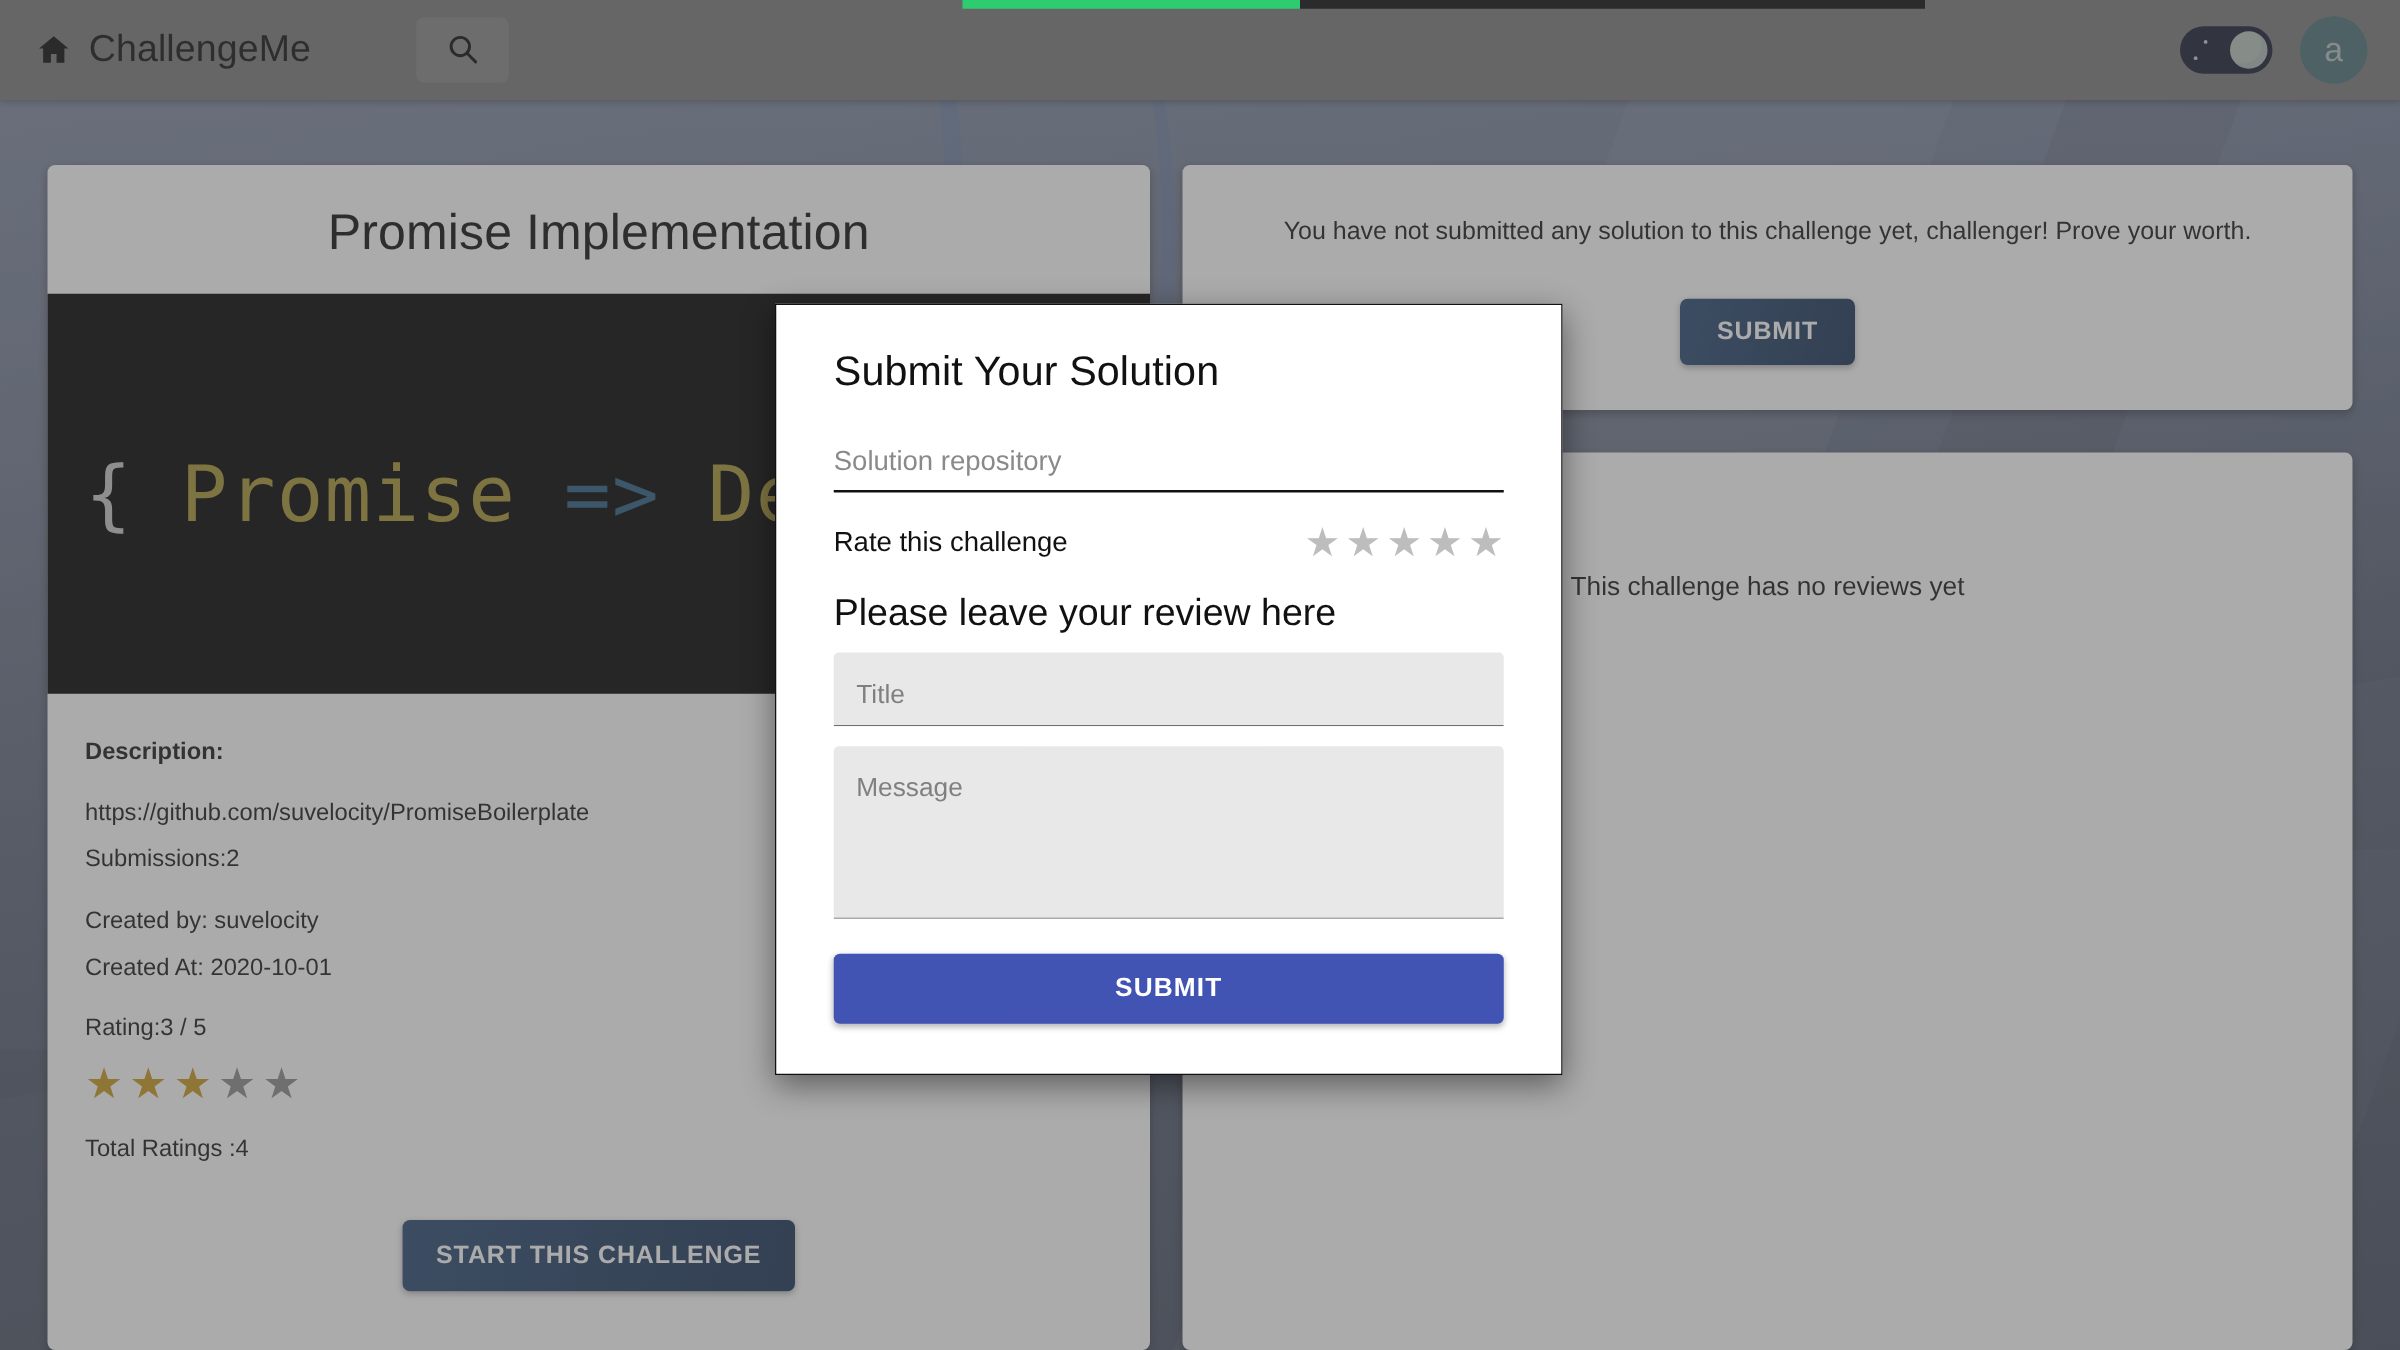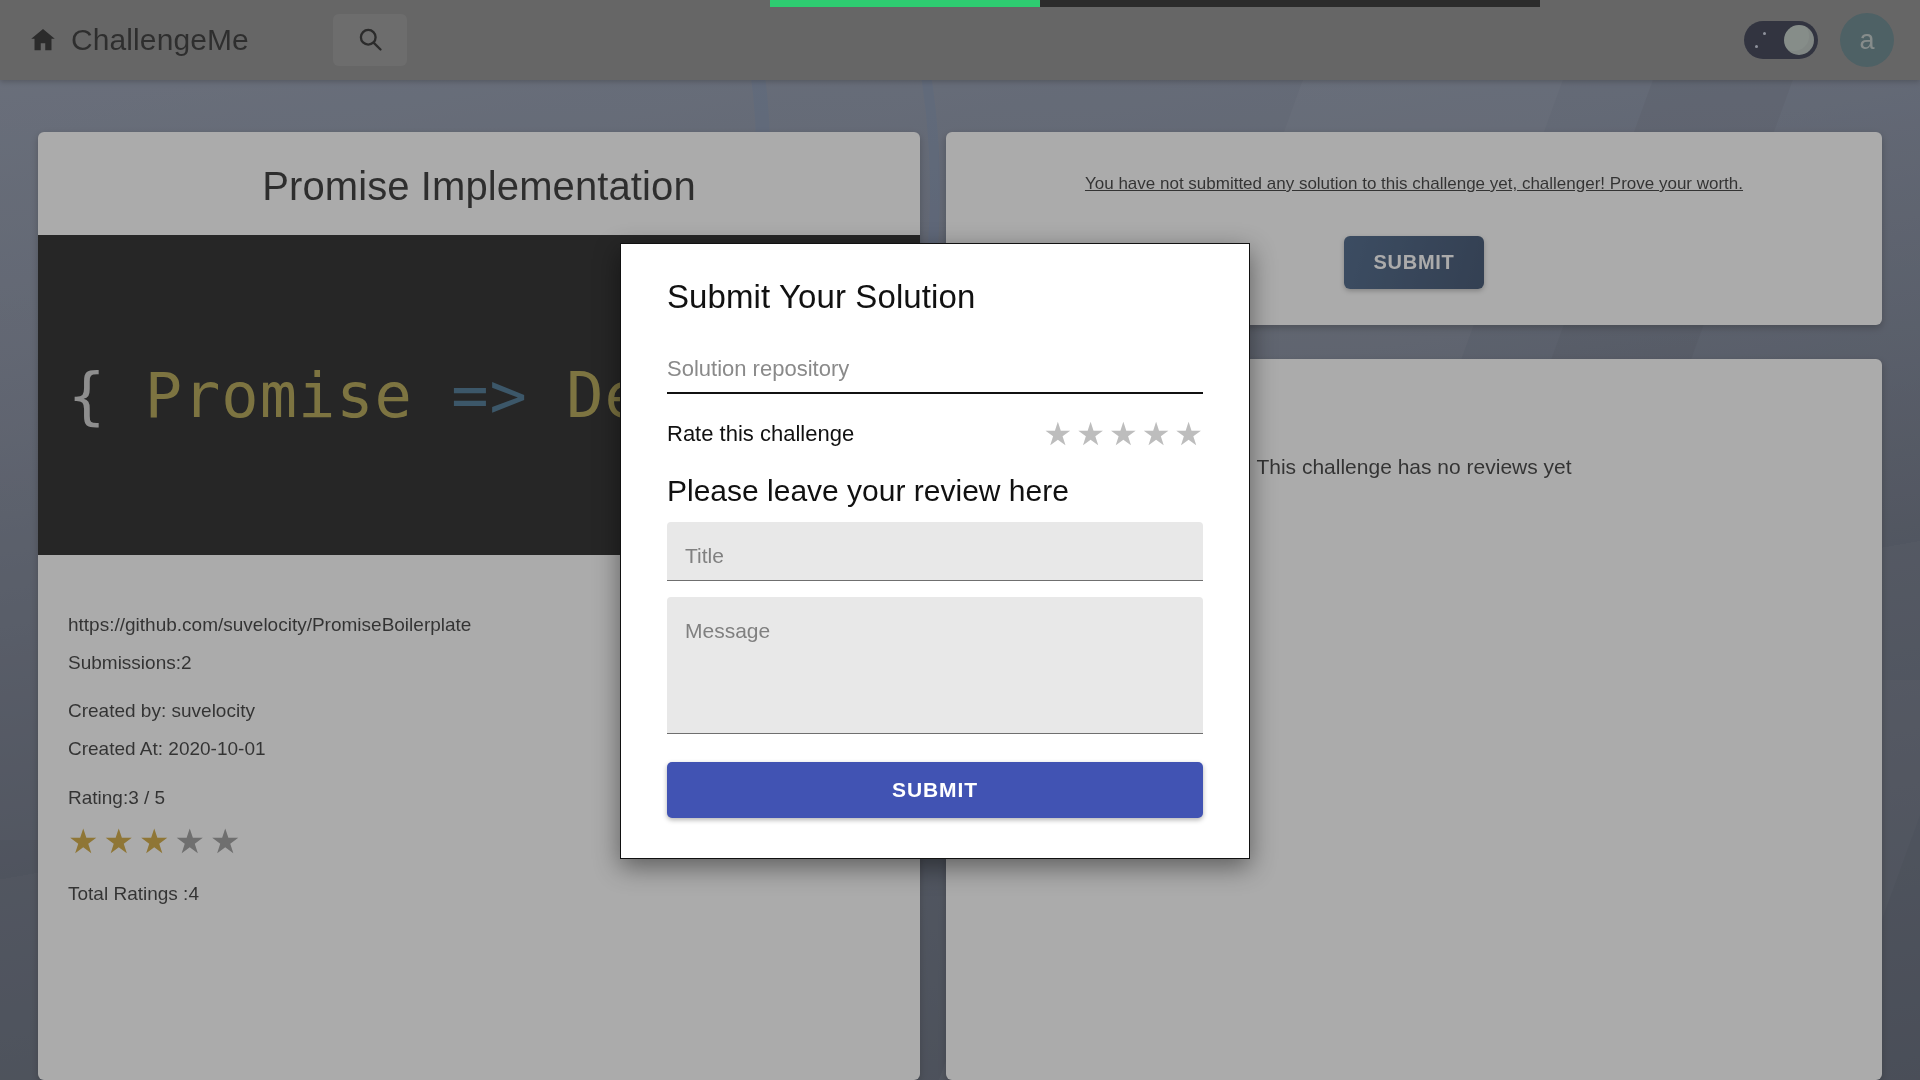--- a/index.html
+++ b/index.html
@@ -233,23 +233,22 @@
     display: flex;
     flex-direction: column;
     gap: 34px;
   }
   #submission-card {
     padding: 42px 30px 36px;
     text-align: center;
     min-height: 170px;
   }
   #submission-status {
-    font-size: 17px;
+    font-size: 20px;
     color: #1a1a1a;
-    text-decoration: underline;
   }
   #submission-submit-btn {
     margin-top: 42px;
     background: linear-gradient(105deg, #2b4a73, #1b3356);
     color: #fff;
     border: none;
     border-radius: 6px;
     padding: 15px 30px;
     font-size: 20px;
     font-weight: bold;
@@ -377,20 +376,21 @@
     <div id="challenge-hero">
       <div class="code">
         <span class="brace">{</span>
         <span class="ident">Promise</span>
         <span class="arrow">=&gt;</span>
         <span class="ident">Dec</span>
       </div>
     </div>
 
     <div id="challenge-body">
+      <div class="lbl">Description:</div>
 
       <div class="block">
         <div>https://github.com/suvelocity/PromiseBoilerplate</div>
         <div class="meta-line">Submissions:2</div>
       </div>
 
       <div class="block">
         <div>Created by: suvelocity</div>
         <div class="meta-line">Created At: 2020-10-01</div>
       </div>
@@ -403,20 +403,21 @@
           <span class="star-glyph star-on">★</span>
           <span class="star-glyph star-on">★</span>
           <span class="star-glyph star-on">★</span>
           <span class="star-glyph star-off">★</span>
           <span class="star-glyph star-off">★</span>
         </div>
 
       <div class="block">Total Ratings :4</div>
     </div>
 
+    <button id="start-challenge-btn">START THIS CHALLENGE</button>
   </div>
 
   <div id="right-col">
     <div class="card" id="submission-card">
       <div id="submission-status">You have not submitted any solution to this challenge yet, challenger! Prove your worth.</div>
       <button id="submission-submit-btn">SUBMIT</button>
     </div>
 
     <div class="card" id="reviews-card">
       <div id="reviews-status">This challenge has no reviews yet</div>

